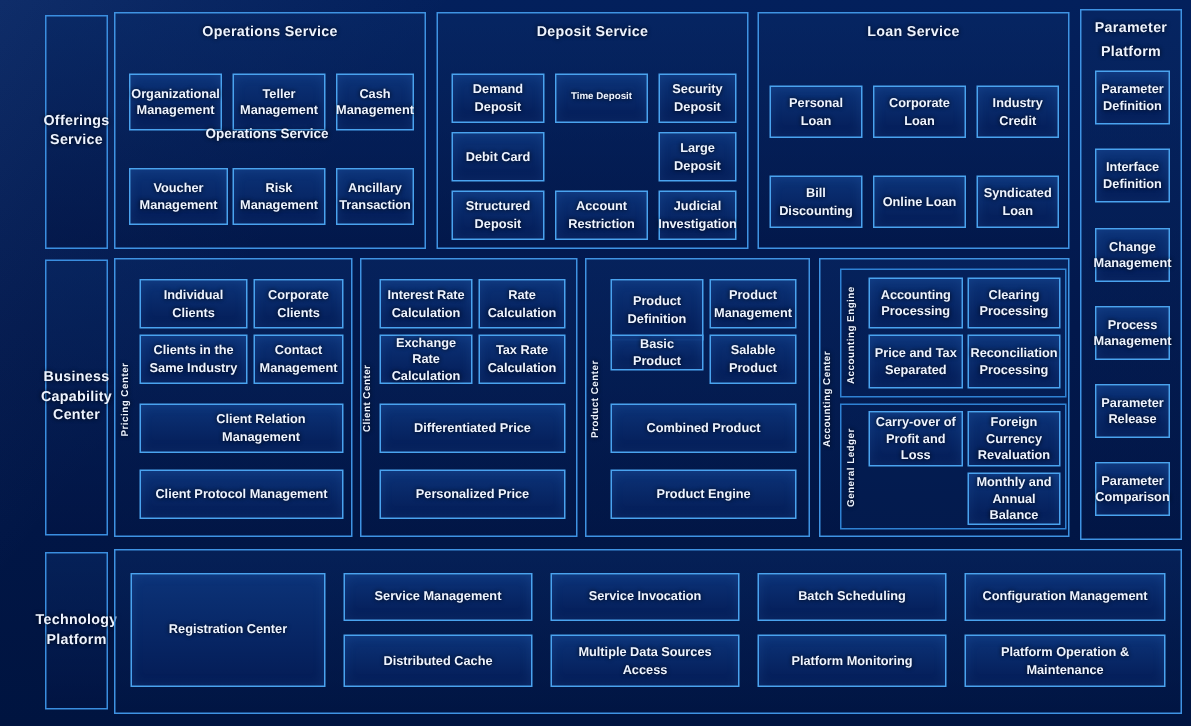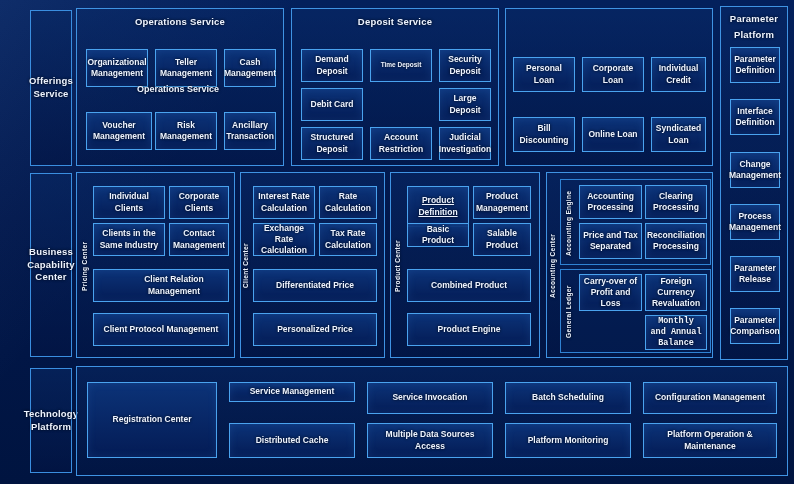--- a/index.html
+++ b/index.html
@@ -99,23 +99,24 @@
     <div class="cell sm" style="left:78px; top:40px; width:62px; height:33px;">Time Deposit</div>
     <div class="cell" style="left:147px; top:40px; width:52px; height:33px;">Security Deposit</div>
     <div class="cell" style="left:9px; top:79px; width:62px; height:33px;">Debit Card</div>
     <div class="cell" style="left:147px; top:79px; width:52px; height:33px;">Large Deposit</div>
     <div class="cell" style="left:9px; top:118px; width:62px; height:33px;">Structured Deposit</div>
     <div class="cell" style="left:78px; top:118px; width:62px; height:33px;">Account Restriction</div>
     <div class="cell" style="left:147px; top:118px; width:52px; height:33px;">Judicial Investigation</div>
   </div>
 
   <div class="group" style="left:505px; top:8px; width:208px; height:158px;">
+    <div class="gtitle">Loan Service</div>
     <div class="cell" style="left:7px; top:48px; width:62px; height:35px;">Personal Loan</div>
     <div class="cell" style="left:76px; top:48px; width:62px; height:35px;">Corporate Loan</div>
-    <div class="cell" style="left:145px; top:48px; width:55px; height:35px;">Individual Credit</div>
+    <div class="cell" style="left:145px; top:48px; width:55px; height:35px;">Industry Credit</div>
     <div class="cell" style="left:7px; top:108px; width:62px; height:35px;">Bill Discounting</div>
     <div class="cell" style="left:76px; top:108px; width:62px; height:35px;">Online Loan</div>
     <div class="cell" style="left:145px; top:108px; width:55px; height:35px;">Syndicated Loan</div>
   </div>
 
   <div class="group" style="left:720px; top:6px; width:68px; height:354px;">
     <div class="gtitle" style="top:6px;">Parameter</div>
     <div class="gtitle" style="top:22px;">Platform</div>
     <div class="cell" style="left:9px; top:40px; width:50px; height:36px;">Parameter Definition</div>
     <div class="cell" style="left:9px; top:92px; width:50px; height:36px;">Interface Definition</div>
@@ -144,21 +145,21 @@
     <div class="cell" style="left:12px; top:13px; width:62px; height:33px;">Interest Rate Calculation</div>
     <div class="cell" style="left:78px; top:13px; width:58px; height:33px;">Rate Calculation</div>
     <div class="cell" style="left:12px; top:50px; width:62px; height:33px;">Exchange Rate Calculation</div>
     <div class="cell" style="left:78px; top:50px; width:58px; height:33px;">Tax Rate Calculation</div>
     <div class="cell" style="left:12px; top:96px; width:124px; height:33px;">Differentiated Price</div>
     <div class="cell" style="left:12px; top:140px; width:124px; height:33px;">Personalized Price</div>
   </div>
 
   <div class="group" style="left:390px; top:172px; width:150px; height:186px;">
     <div class="vlabel" style="left:0px; top:0; width:12px; height:186px;">Product Center</div>
-    <div class="cell" style="left:16px; top:13px; width:62px; height:41px;text-decoration:underline;">Product Definition</div>
+    <div class="cell" style="left:16px; top:13px; width:62px; height:41px;">Product Definition</div>
     <div class="cell" style="left:82px; top:13px; width:58px; height:33px;">Product Management</div>
     <div class="cell" style="left:16px; top:50px; width:62px; height:24px;">Basic Product</div>
     <div class="cell" style="left:82px; top:50px; width:58px; height:33px;">Salable Product</div>
     <div class="cell" style="left:16px; top:96px; width:124px; height:33px;">Combined Product</div>
     <div class="cell" style="left:16px; top:140px; width:124px; height:33px;">Product Engine</div>
   </div>
 
   <div class="group" style="left:546px; top:172px; width:167px; height:186px;">
     <div class="vlabel" style="left:-1px; top:0; width:12px; height:186px;">Accounting Center</div>
 
@@ -167,32 +168,32 @@
       <div class="cell" style="left:18px; top:5px; width:63px; height:34px;">Accounting Processing</div>
       <div class="cell" style="left:84px; top:5px; width:62px; height:34px;">Clearing Processing</div>
       <div class="cell" style="left:18px; top:43px; width:63px; height:36px;">Price and Tax Separated</div>
       <div class="cell" style="left:84px; top:43px; width:62px; height:36px;">Reconciliation Processing</div>
     </div>
 
     <div class="subgroup" style="left:13px; top:96px; width:151px; height:84px;">
       <div class="vlabel" style="left:0px; top:0; width:14px; height:84px;">General  Ledger</div>
       <div class="cell" style="left:18px; top:4px; width:63px; height:37px;">Carry-over of Profit and Loss</div>
       <div class="cell" style="left:84px; top:4px; width:62px; height:37px;">Foreign Currency Revaluation</div>
-      <div class="cell" style="left:84px; top:45px; width:62px; height:35px;font-family:Liberation Mono, monospace;">Monthly and Annual Balance</div>
+      <div class="cell" style="left:84px; top:45px; width:62px; height:35px;">Monthly and Annual Balance</div>
     </div>
   </div>
 
   <div class="sidelabel" style="left:30px; top:368px; width:42px; height:105px;">
     <span>Technology Platform</span>
   </div>
 
   <div class="group" style="left:76px; top:366px; width:712px; height:110px;">
     <div class="cell" style="left:10px; top:15px; width:130px; height:76px;">Registration Center</div>
 
-    <div class="cell" style="left:152px; top:15px; width:126px; height:20px;">Service Management</div>
+    <div class="cell" style="left:152px; top:15px; width:126px; height:32px;">Service Management</div>
     <div class="cell" style="left:290px; top:15px; width:126px; height:32px;">Service Invocation</div>
     <div class="cell" style="left:428px; top:15px; width:126px; height:32px;">Batch Scheduling</div>
     <div class="cell" style="left:566px; top:15px; width:134px; height:32px;">Configuration Management</div>
 
     <div class="cell" style="left:152px; top:56px; width:126px; height:35px;">Distributed Cache</div>
     <div class="cell" style="left:290px; top:56px; width:126px; height:35px;">Multiple Data Sources Access</div>
     <div class="cell" style="left:428px; top:56px; width:126px; height:35px;">Platform Monitoring</div>
     <div class="cell" style="left:566px; top:56px; width:134px; height:35px;">Platform Operation &amp; Maintenance</div>
   </div>
 

